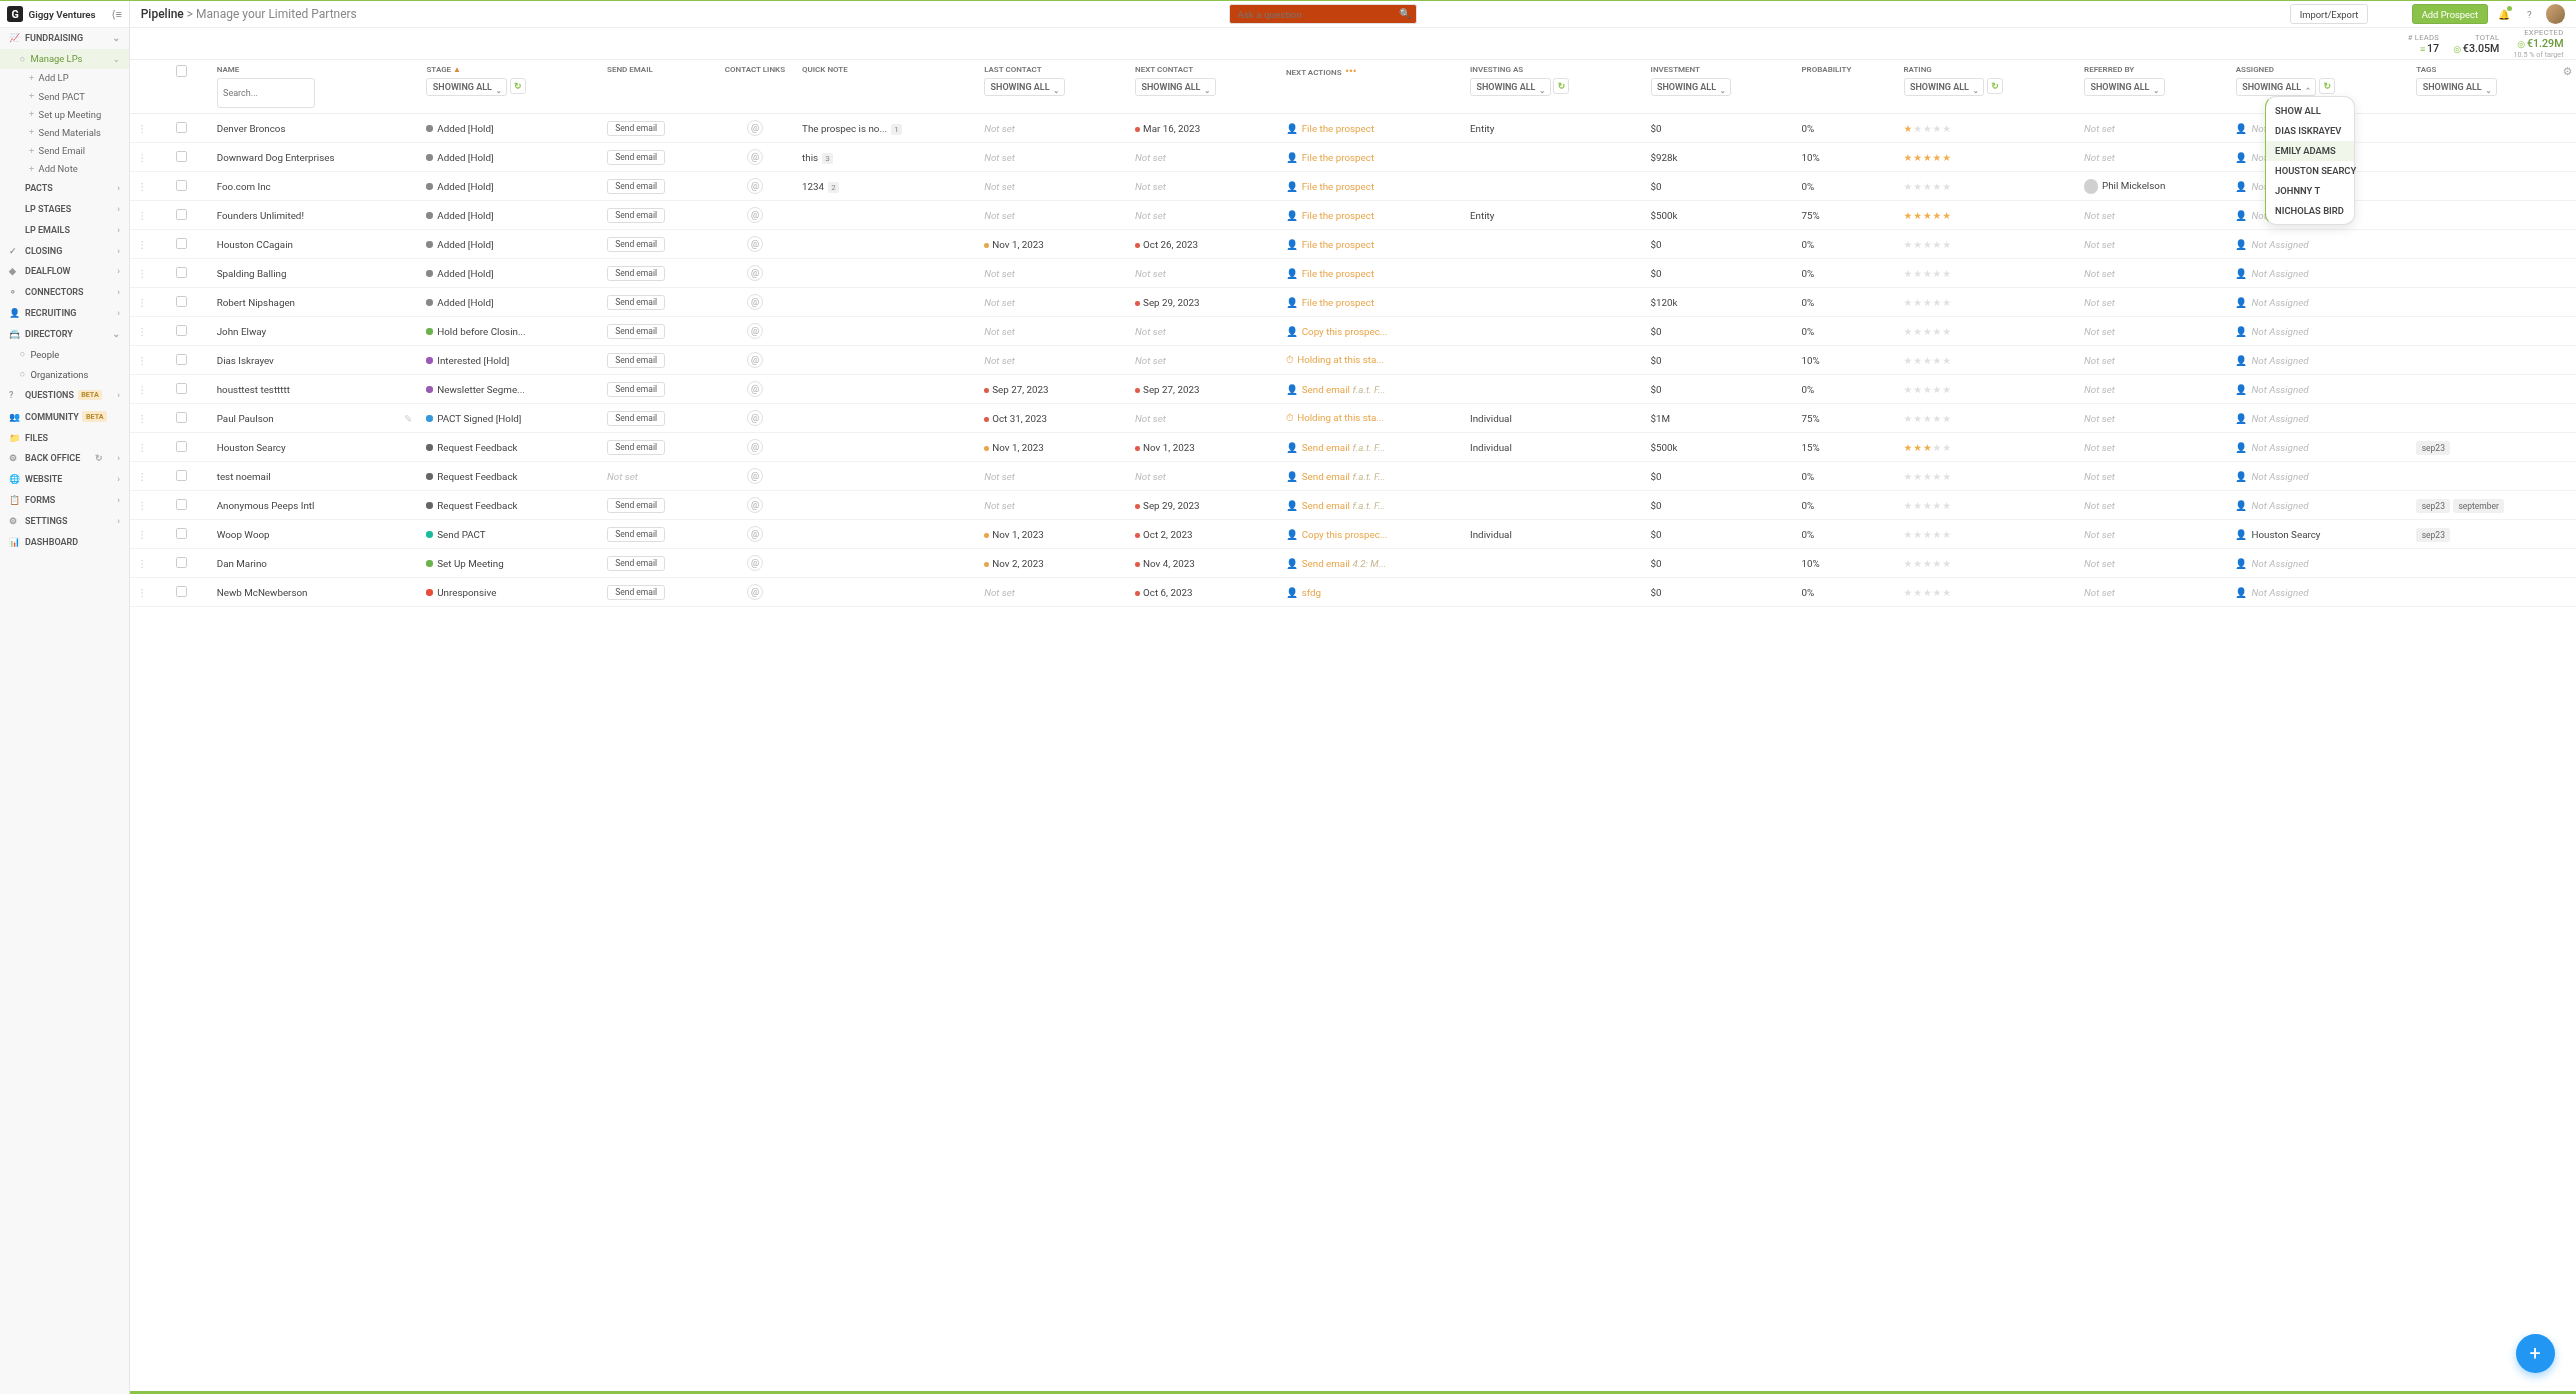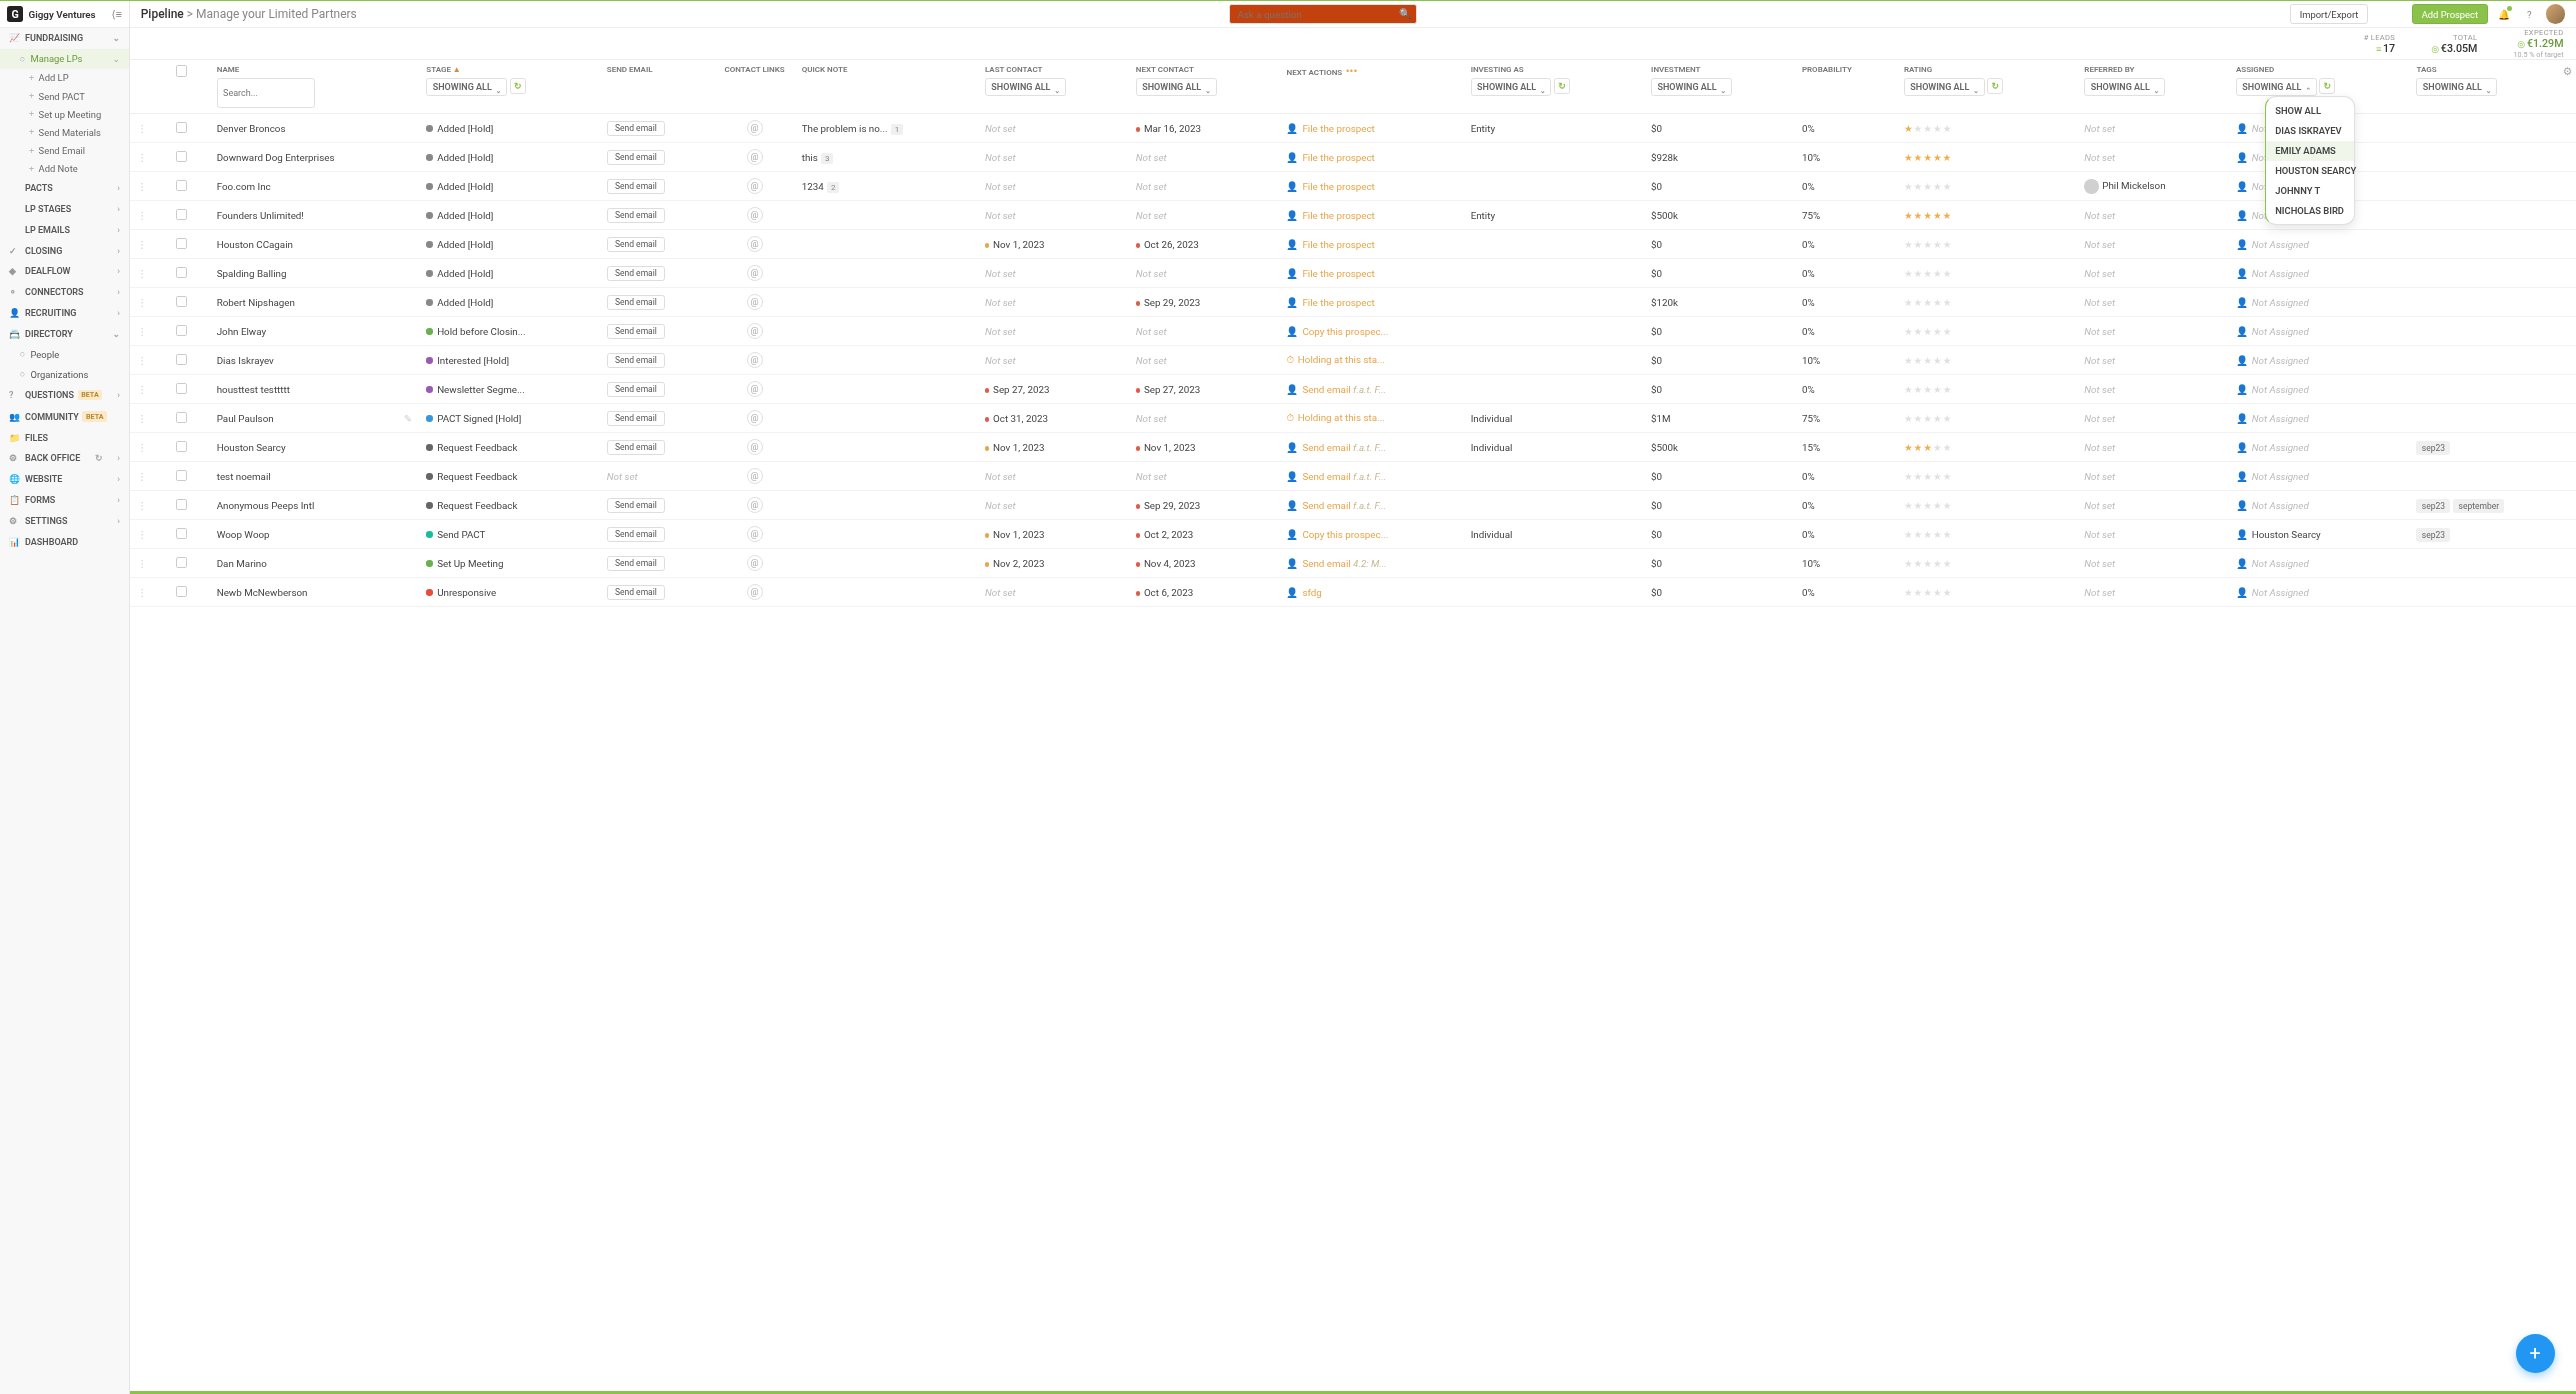--- a/index.html
+++ b/index.html
@@ -32,21 +32,21 @@
 .search-box { margin-left: auto; margin-right: auto; width: 188px; }
 .search-box input { width: 100%; height: 19.7px; border: 0.9px solid #e0e0e0; border-radius: 2.7px; padding: 0 21.5px 0 7.2px; font-size: 9.8px; background: #c2410c; }
 .top-actions { display: flex; align-items: center; gap: 7.2px; }
 .btn { height: 19.7px; padding: 0 9px; border: 0.9px solid #ddd; border-radius: 2.7px; background: #fff; font-size: 9.4px; color: #444; cursor: pointer; display: inline-flex; align-items: center; }
 .btn-primary { background: #8bc34a; color: #fff; border-color: #7cb342; margin-left: 36px; }
 .icon-btn { width: 18px; height: 18px; display: inline-flex; align-items: center; justify-content: center; color: #888; cursor: pointer; position: relative; }
 .bell-dot { position: absolute; top: 0.9px; right: 0.9px; width: 5.4px; height: 5.4px; background: #8bc34a; border-radius: 50%; }
 .avatar { width: 19.7px; height: 19.7px; border-radius: 50%; background: linear-gradient(135deg,#d4a574,#8b6f47); cursor: pointer; }
 
 
-.statsbar { height: 32px; display: flex; align-items: center; justify-content: flex-end; padding: 0 12.5px; gap: 36px; border-bottom: 0.9px solid #eee; }
+.statsbar { height: 32px; display: flex; align-items: center; justify-content: flex-end; padding: 0 12.5px; gap: 14px; border-bottom: 0.9px solid #eee; }
 .stat { text-align: right; }
 .stat-label { font-size: 7.6px; color: #999; letter-spacing: 0.3px; }
 .stat-value { font-size: 10.7px; color: #333; font-weight: 500; }
 .stat-value.green { color: #6a9a3a; }
 .stat-sub { font-size: 7.2px; color: #aaa; }
 .stat-icon { color: #8bc34a; font-size: 9px; margin-right: 1.8px; }
 
 
 .table-wrap { flex: 1; overflow: auto; position: relative; }
 table { border-collapse: collapse; width: 100%; min-width: 1343px; }
@@ -346,21 +346,21 @@
             <tr>
     <td class="row-handle">⋮</td>
     <td><span class="chk"></span></td>
     <td>Denver Broncos</td>
     <td><span class="stage-cell">
                   <span class="stage-dot" style="background:#888"></span>
                   <span>Added [Hold]</span>
                 </span></td>
     <td><button class="send-email-btn">Send email</button></td>
     <td class="c-contact"><span class="contact-link-icn">@</span></td>
-    <td><span>The problem is no...</span><span class="quicknote-badge">1</span></td>
+    <td><span>The prospec is no...</span><span class="quicknote-badge">1</span></td>
     <td><span class="notset">Not set</span></td>
     <td><span class="date-dot red"></span>Mar 16, 2023</td>
     <td><span class="action-icn">👤</span><span class="action-txt">File the prospect</span></td>
     <td>Entity</td>
     <td>$0</td>
     <td>0%</td>
     <td><span class="stars">★<span class="empty">★</span><span class="empty">★</span><span class="empty">★</span><span class="empty">★</span></span></td>
     <td><span class="notset">Not set</span></td>
     <td><span class="assigned-icn">👤</span><span class="assigned-not">Not Assigned</span></td>
     <td></td>

